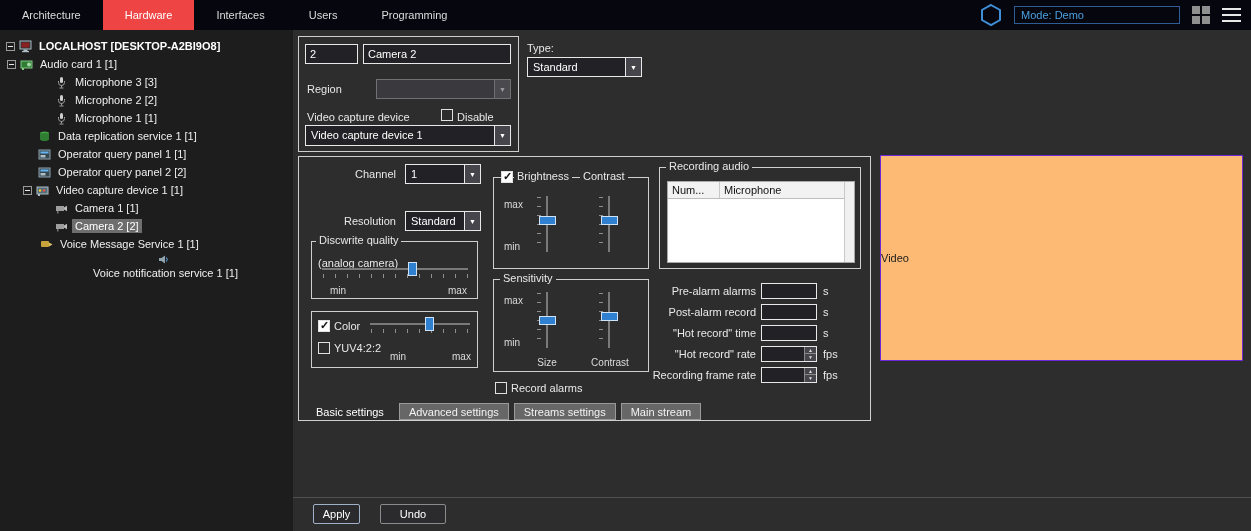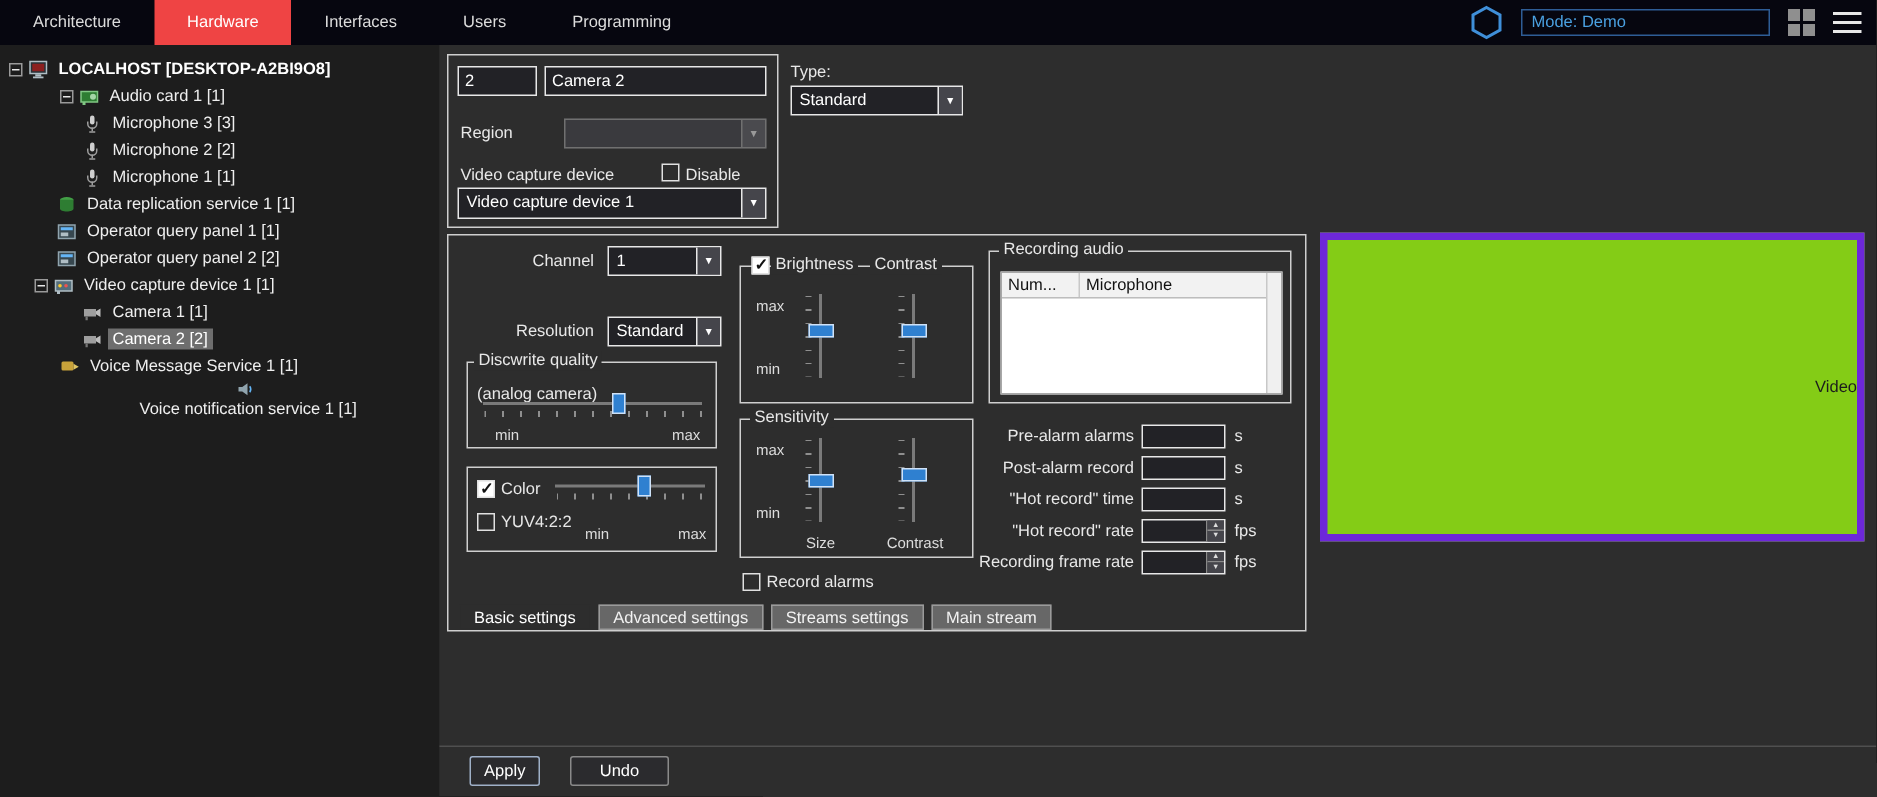--- a/index.html
+++ b/index.html
@@ -86,21 +86,21 @@
   .spin b.up::after{content:"▲";font-size:5px;color:#ddd}
   .spin b.down::after{content:"▼";font-size:5px;color:#ddd}
   .rf-unit{margin-left:6px}
 
   
   .tabs{position:absolute;left:7px;bottom:0;display:flex;gap:5px}
   .tab{height:17px;line-height:16px;padding:0 9px;background:#676767;border:1px solid #9a9a9a;color:#f2f2f2;white-space:nowrap;cursor:default}
   .tab.active{background:#2d2d2d;border-color:#2d2d2d;color:#fff}
 
   
-  .video-panel{position:absolute;background:#84cc16;border:5px solid #6d28d9;display:flex;align-items:center;justify-content:flex-end;color:#1c1c1c}
+  .video-panel{position:absolute;background:#fdba74;border:1px solid #6d28d9;display:flex;align-items:center;justify-content:flex-start;color:#1c1c1c}
 
   
   .divider{position:absolute;left:0;right:0;height:1px;background:#4f4f4f}
   .btn{position:absolute;height:20px;background:#2b2b2e;color:#fff;border:1px solid #8a8a8a;border-radius:2px;
        font:11px "Liberation Sans",sans-serif;text-align:center;cursor:default}
   .btn.primary{border-color:#9fb0c8}
 </style>
 </head>
 <body>
 
@@ -142,21 +142,21 @@
           <span class="tree-icon">
             <svg width="13" height="13">
               <rect x="1" y="1" width="11" height="8" fill="#263238" stroke="#b0bec5"></rect>
               <rect x="2.5" y="2.5" width="8" height="5" fill="#8b2020"></rect>
               <rect x="4.5" y="9.5" width="4" height="1.5" fill="#b0bec5"></rect>
               <rect x="3" y="11" width="7" height="1.2" fill="#b0bec5"></rect>
             </svg>
           </span>
           <span class="tree-label">LOCALHOST [DESKTOP-A2BI9O8]</span>
         </div>
-        <div class="tree-row" style="padding-left: 40px;">
+        <div class="tree-row" style="padding-left: 7px;">
           <span class="expander"></span>
           <span class="tree-icon">
             <svg width="13" height="13">
               <rect x="1" y="3" width="11" height="7" fill="#2e7d32" stroke="#81c784"></rect>
               <rect x="2" y="10" width="2" height="2" fill="#81c784"></rect>
               <circle cx="9" cy="6.5" r="2" fill="#a5d6a7"></circle>
             </svg>
           </span>
           <span class="tree-label">Audio card 1 [1]</span>
         </div>

